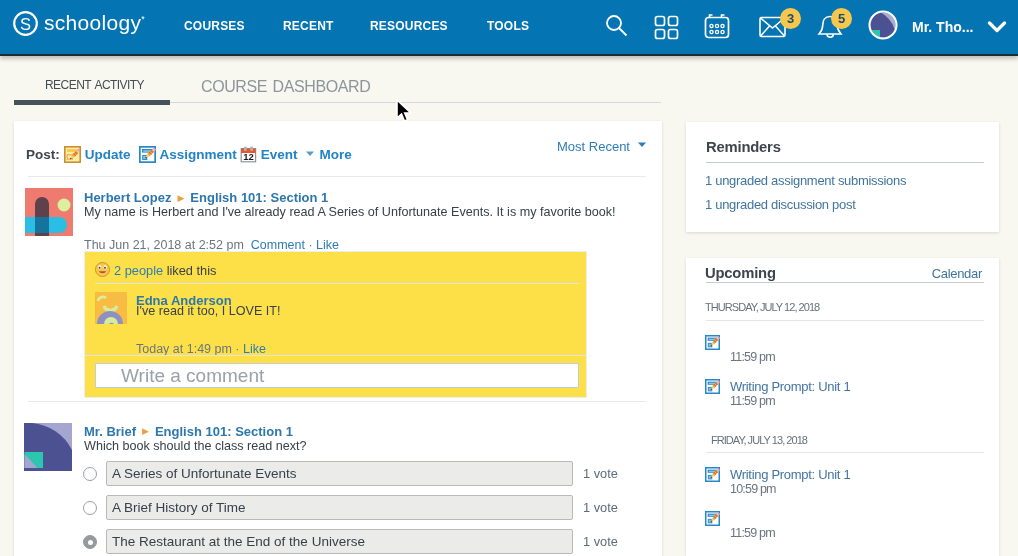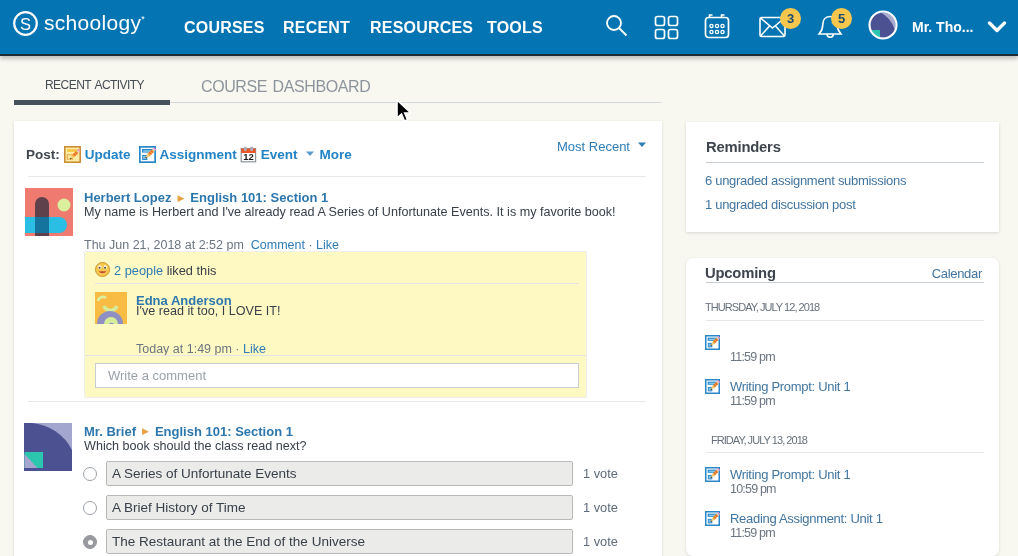--- a/index.html
+++ b/index.html
@@ -7,21 +7,21 @@
 body { font-family:"Liberation Sans", sans-serif; background:#f8f8f1; }
 a { text-decoration:none; }
 
 
 .header {
   position:absolute; left:0; top:0; width:1018px; height:56px;
   background:#0574b2; border-bottom:2px solid #1c2b34;
   box-shadow:0 3px 4px rgba(0,0,0,0.22);
 }
 .logo-text { position:absolute; left:44px; top:11px; color:#fff; font-size:21px; letter-spacing:0.3px; }
-.nava { position:absolute; top:18.5px; color:#fff; font-weight:bold; font-size:16px; letter-spacing:0.2px; }
+.nava { position:absolute; top:18.5px; color:#fff; font-weight:bold; font-size:12px; letter-spacing:0.2px; }
 .nicon { position:absolute; top:0; }
 .badge {
   position:absolute; width:21px; height:21px; border-radius:50%;
   background:#f6c64d; color:#1c4b72; font-weight:bold; font-size:13px;
   text-align:center; line-height:21px;
 }
 .uname { position:absolute; left:912px; top:18.5px; color:#fff; font-weight:bold; font-size:14px; }
 
 
 .tab1 { position:absolute; left:45px; top:78px; font-size:12px; color:#454c54; letter-spacing:-0.55px; word-spacing:1.5px; }
@@ -45,31 +45,31 @@
 .namerow { white-space:nowrap; }
 .namerow a { color:#2d77ad; font-weight:bold; font-size:13px; }
 .crumb { color:#e9a243; font-size:9px; margin:0 6px; vertical-align:1.5px; }
 .bodytext { color:#38404a; font-size:12.6px; white-space:nowrap; }
 .meta { color:#6b7580; font-size:12.5px; white-space:nowrap;margin-top:11px; }
 .meta a { color:#2e7cb5; }
 
 
 .cblock {
   position:absolute; left:84px; top:251px; width:503px; height:147px;
-  background:#fef9c3; border:1px solid #eceef0;
+  background:#fde047; border:1px solid #eceef0;
 }
 .cmt-like { position:absolute; left:29px; top:11px; font-size:12.8px; color:#38404a; white-space:nowrap; }
 .cmt-like a { color:#2e7cb5; }
 .cdiv { position:absolute; left:10px; width:484px; top:31px; height:1px; background:#e2e4e7; }
 .cavatar { position:absolute; left:10px; top:40px; width:32px; height:32px; }
 .cdiv2 { position:absolute; left:0px; right:0px; top:103px; height:1px; background:#e2e4e7; }
 .writebox {
   position:absolute; left:10px; top:111px; width:484px; height:25px;
   background:#fff; border:1px solid #c9ccd1; color:#9aa1a9;
-  font-size:13px; line-height:23px; padding-left:12px;
+  font-size:19px; line-height:23px; padding-left:25px;
 }
 
 
 .poll-opt { position:absolute; height:25px; background:#ebebe9; border:1px solid #b9b9b7; border-radius:2px;
   font-size:13.5px; color:#38404a; line-height:23px; padding-left:5px; width:467px; left:106px; }
 .votes { position:absolute; left:583px; font-size:12.8px; color:#5d6b7a; }
 .radio { position:absolute; left:83px; width:14px; height:14px; border-radius:50%; background:#fff; border:1px solid #9aa0a6; }
 
 
 .scard { position:absolute; left:686px; width:313px; background:#fff; box-shadow:0 1px 3px rgba(0,0,0,0.13); }
@@ -280,25 +280,25 @@
 
 <div class="radio" style="top:535px;background:#97999e;border-color:#97999e;">
     <span style="position:absolute;left:3.5px;top:3.5px;width:5px;height:5px;border-radius:50%;background:#fff;"></span>
   </div>
 <div class="poll-opt" style="top:529px;">The Restaurant at the End of the Universe</div>
 <div class="votes" style="top:534px;">1 vote</div>
 
 <div class="scard" style="top:122px;height:110px;">
   <h3 style="position:absolute;left:20px;top:17px;">Reminders</h3>
   <div class="sdiv" style="top:40px;"></div>
-  <a class="slink" style="position:absolute;left:19px;top:51px;">6 ungraded assignment submissions</a>
+  <a class="slink" style="position:absolute;left:19px;top:51px;">1 ungraded assignment submissions</a>
   <a class="slink" style="position:absolute;left:19px;top:75px;">1 ungraded discussion post</a>
 </div>
 
-<div class="scard" style="top:258px;height:298px;border-radius:7px;">
+<div class="scard" style="top:258px;height:298px;">
   <h3 style="position:absolute;left:19px;top:7px;">Upcoming</h3>
   <a class="slink" style="position:absolute;right:17px;top:7.5px;">Calendar</a>
   <div class="sdiv" style="top:24px;"></div>
   <div class="sdate" style="position:absolute;left:19px;top:43px;">THURSDAY, JULY 12, 2018</div>
   <div class="sdiv2" style="top:62px;"></div>
   <svg style="position:absolute;left:19px;top:77px;" width="15" height="15">
       <use href="#icoAssign"></use>
     </svg>
   <div class="stime" style="position:absolute;left:44px;top:92px;">11:59 pm</div>
   <svg style="position:absolute;left:19px;top:121px;" width="15" height="15">
@@ -309,15 +309,14 @@
   <div class="sdate" style="position:absolute;left:25px;top:176px;">FRIDAY, JULY 13, 2018</div>
   <div class="sdiv2" style="top:194px;"></div>
   <svg style="position:absolute;left:19px;top:209px;" width="15" height="15">
       <use href="#icoAssign"></use>
     </svg>
   <a class="slink" style="position:absolute;left:44px;top:209px;">Writing Prompt: Unit 1</a>
   <div class="stime" style="position:absolute;left:44px;top:224px;">10:59 pm</div>
   <svg style="position:absolute;left:19px;top:253px;" width="15" height="15">
       <use href="#icoAssign"></use>
     </svg>
-  <a class="slink" style="position:absolute;left:44px;top:253px;">Reading Assignment: Unit 1</a>
   <div class="stime" style="position:absolute;left:44px;top:268px;">11:59 pm</div>
 </div>
 
 </body></html>

